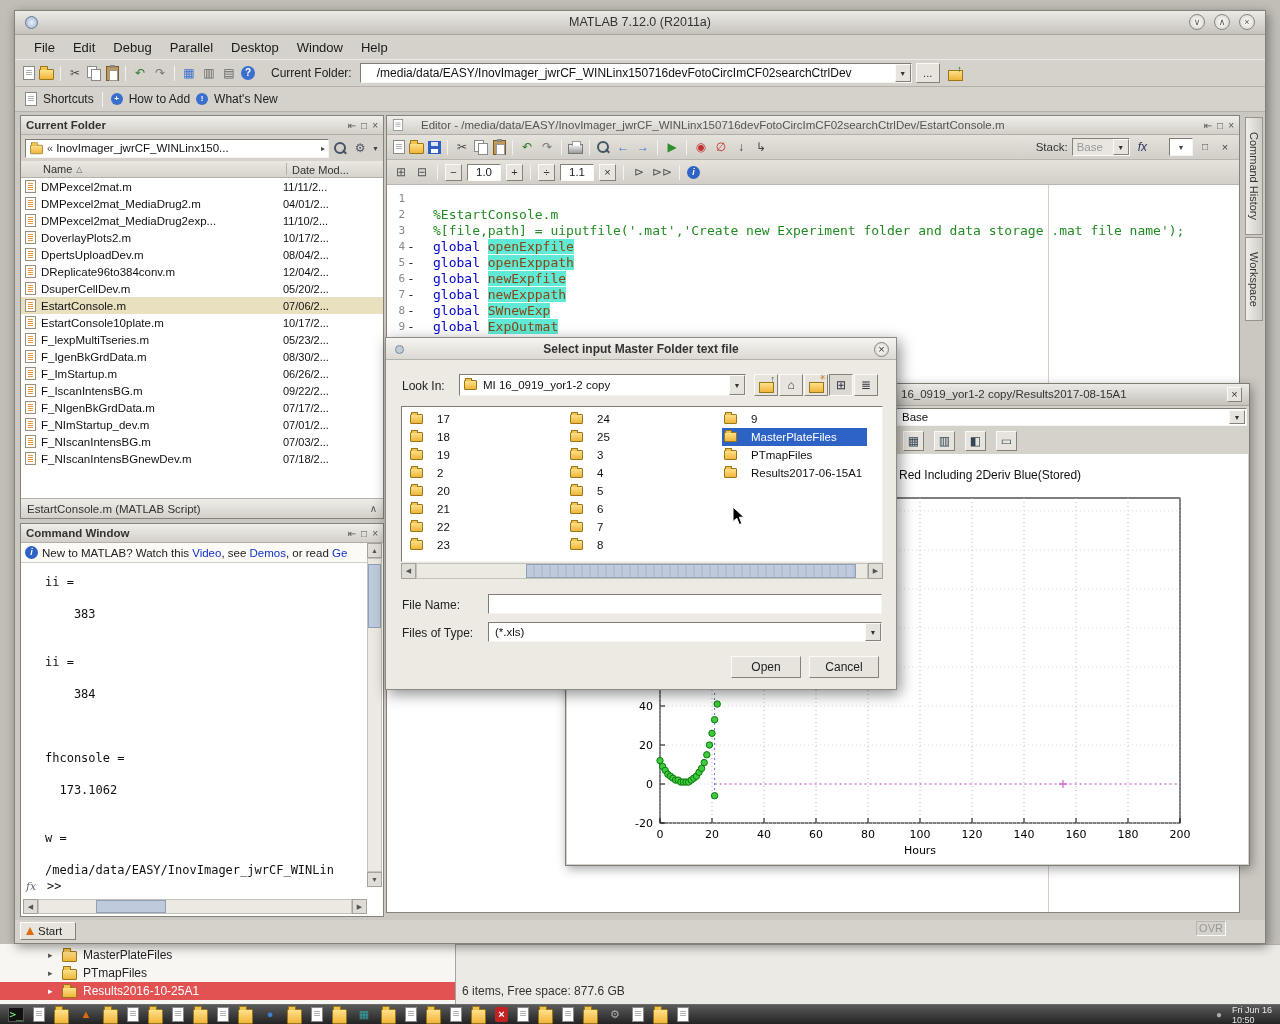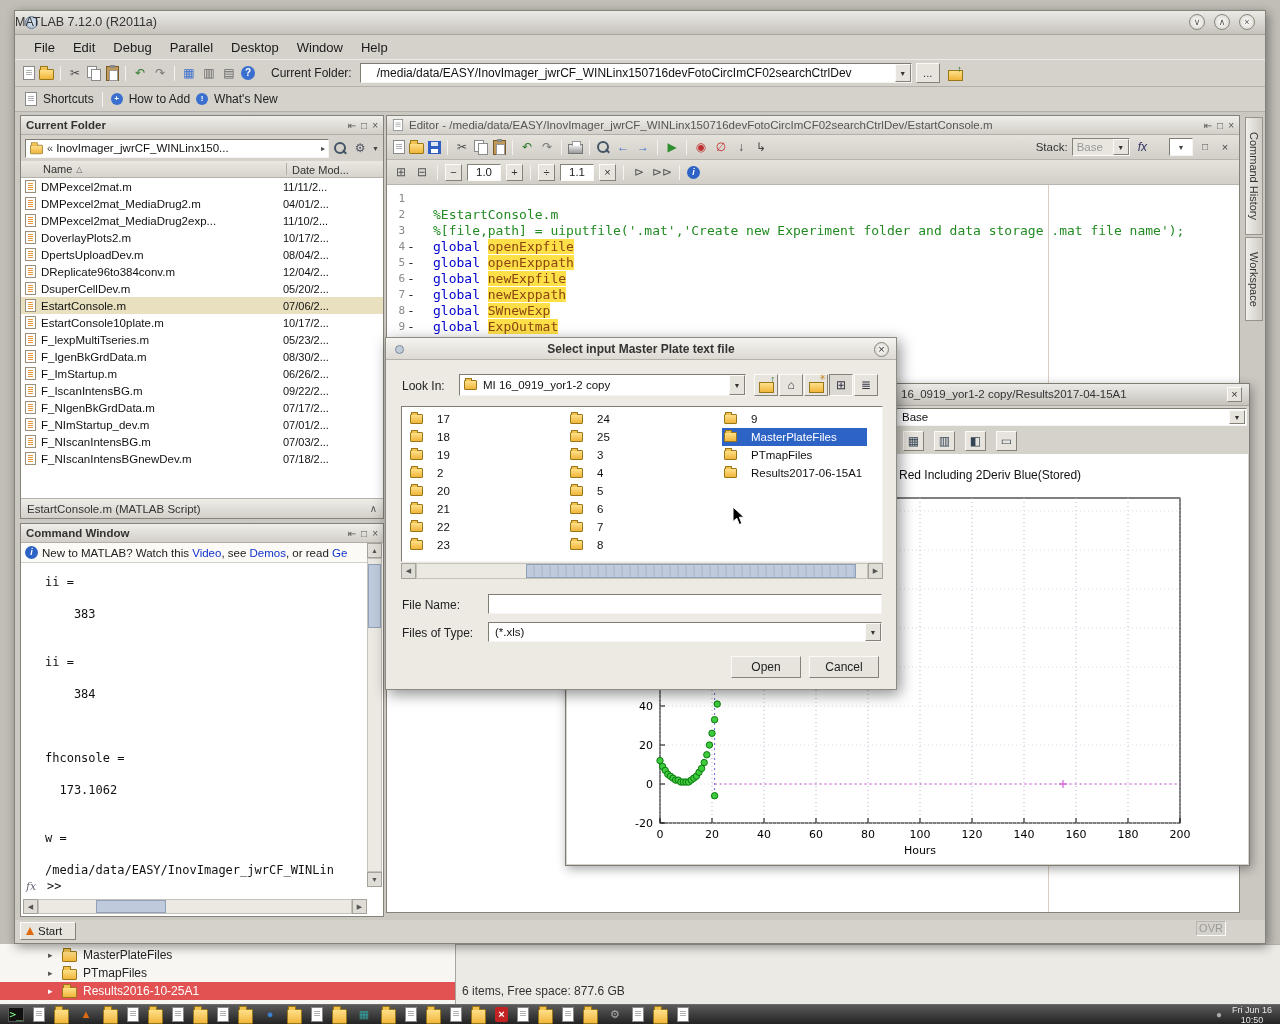--- a/index.html
+++ b/index.html
@@ -72,21 +72,21 @@
 .sarr{position:absolute;display:flex;align-items:center;justify-content:center;background:#e0ddd6;border:1px solid #a5a29b;font-size:7px;color:#555}
 .strack{position:absolute;background:#ece9e3;border:1px solid #c5c2bb}
 .sthumb{position:absolute;background:#bfcbdd;border:1px solid #8fa0b8}
 
 .codeline{height:16px;display:flex;font:13px/16px "DejaVu Sans Mono",monospace}
 .lnum{width:18px;text-align:right;color:#888;font-size:11px;line-height:16px}
 .ldash{width:12px;text-align:center;color:#333}
 .ltext{white-space:pre;padding-left:16px}
 .tok-comment{color:#228b22}
 .tok-keyword{color:#0000cc}
-.tok-var{color:#8b4513;background:#fde047}
+.tok-var{color:#8b4513;background:#5eead4}
 .vbox{width:34px;height:17px;background:#fff;border:1px solid;border-color:#85827a #fbfaf7 #fbfaf7 #85827a;font-size:11.5px;display:flex;align-items:center;justify-content:center;color:#222}
 .opbtn{width:17px;height:17px;display:flex;align-items:center;justify-content:center;font-size:11px;color:#333;background:#e7e4dd;border:1px solid;border-color:#fbfaf7 #85827a #85827a #fbfaf7}
 
 .vtab{position:absolute;width:18px;background:linear-gradient(90deg,#f0eee9,#cfccc5);border:1px solid #97948c;writing-mode:vertical-rl;display:flex;align-items:center;justify-content:center;font-size:11px;color:#333}
 
 .dlg-col{position:absolute;top:3px;display:flex;flex-direction:column}
 .dlg-item{display:flex;align-items:center;height:18px;padding:0 5px 0 2px}
 .dlg-item.selected{background:#2e63c6}
 .dlg-item.selected .dlg-label{color:#fff}
 .dlg-fold{width:13px;min-width:13px;height:10px;background:linear-gradient(#ffe08a,#f0b53a);border:1px solid #9a7718;border-radius:1px;position:relative}
@@ -99,21 +99,21 @@
 .fm-row{display:flex;align-items:center;height:18px;padding-left:48px;font-size:12px;color:#222}
 .fm-row.selected{background:#e25252;color:#fff}
 .fm-row.selected .fm-tri{color:#fff}
 .fm-tri{font-size:9px;color:#555;width:14px}
 .fm-tri::before{content:"▸"}
 .fm-label{margin-left:6px;white-space:nowrap}
 
 #taskbar{position:absolute;left:0;top:1004px;width:1280px;height:20px;background:linear-gradient(#5a5a5a,#232323);border-top:1px solid #6a6a6a;display:flex;align-items:center;gap:9px;padding:0 8px;z-index:20}
 #taskbar .ic{height:15px;font-size:11px}
 .clock{margin-left:auto;display:flex;align-items:center;gap:5px;color:#e8e8e8}
-.ctext{font-size:9px;line-height:10px;text-align:center;white-space:nowrap}
+.ctext{font-size:9px;line-height:10px;text-align:left;white-space:nowrap}
 
 #plot-svg text{font-family:"DejaVu Sans",sans-serif}
 
 .blink{color:#1133cc;}
 </style>
 </head>
 <body>
 
 <div class="screen">
 
@@ -140,21 +140,21 @@
       </div>
   </div>
   <div class="abs" style="left:456px;top:944px;width:824px;height:60px;background:#eceae5;border-top:1px solid #b4b1aa">
     <span class="abs" style="left:6px;bottom:6px;font-size:12px;color:#333">6 items, Free space: 877.6 GB</span>
   </div>
 
   <div class="abs" style="left:14px;top:10px;width:1252px;height:934px;background:#d5d2cb;border:1px solid #85827a;box-shadow:2px 3px 10px rgba(0,0,0,0.4)"></div>
 
   <div class="abs" style="left:15px;top:11px;width:1250px;height:24px;background:linear-gradient(#eceae6,#c6c3bc);border-bottom:1px solid #a8a59e">
     <span class="abs" style="left:10px;top:5px;width:13px;height:13px;border-radius:50%;background:radial-gradient(#e8f0fa,#9ab0cc);border:1px solid #667a94"></span>
-    <span class="abs" style="left:0;right:0;top:4px;text-align:left;font-size:12.5px;color:#333">MATLAB  7.12.0 (R2011a)</span>
+    <span class="abs" style="left:0;right:0;top:4px;text-align:center;font-size:12.5px;color:#333">MATLAB  7.12.0 (R2011a)</span>
     <span class="abs" style="right:10px;top:3px;display:flex;gap:9px">
 
     <span class="wbtn">∨</span>
         <span class="wbtn">∧</span>
         <span class="wbtn">×</span>
       </span>
   </div>
 
   <div class="abs tb" style="left:15px;top:35px;width:1250px;height:24px;padding-left:10px">
 
@@ -391,21 +391,21 @@
 
     <span class="sarr" style="left:2px;top:375px;width:15px;height:15px">◀</span>
     <span class="strack" style="left:17px;top:375px;width:314px;height:15px"></span>
     <span class="sthumb" style="left:75px;top:376px;width:70px;height:13px"></span>
     <span class="sarr" style="left:331px;top:375px;width:15px;height:15px">▶</span>
   </div>
 
   <div class="panel" style="left:386px;top:115px;width:854px;height:798px">
     <div class="phead">
       <span class="ic ic-page" style="transform:scale(0.85)"></span>
-      <span style="font-size:11.5px;color:#555;margin-left:5px;white-space:nowrap;overflow:hidden;max-width:740px">Editor - /media/data/EASY/InovImager_jwrCF_WINLinx150716devFotoCircImCF02searchCtrlDev/EstartConsole.m</span>
+      <span style="font-size:11.5px;color:#555;margin-left:17px;white-space:nowrap;overflow:hidden;max-width:740px">Editor - /media/data/EASY/InovImager_jwrCF_WINLinx150716devFotoCircImCF02searchCtrlDev/EstartConsole.m</span>
       <span class="picons">
         <span class="i-dock"></span>
         <span class="i-undock"></span>
         <span class="i-close"></span>
       </span>
     </div>
     <div class="abs tb" style="left:0;right:0;top:19px;height:25px;background:linear-gradient(#e5e2dc,#d2cfc8);border-bottom:1px solid #b8b5ae;padding:0 6px;gap:4px">
       <span class="tb" style="gap:4px">
 
       <span class="ic ic-page"></span>
@@ -525,21 +525,21 @@
   <div class="vtab" style="left:1245px;top:237px;height:84px">Workspace</div>
 
   <div class="abs tb bevel" style="left:20px;top:922px;width:56px;height:18px;gap:4px;padding-left:5px">
     <span style="width:0;height:0;border-left:4px solid transparent;border-right:4px solid transparent;border-bottom:8px solid #e06a10"></span>
     <span style="font-size:11.5px;color:#222">Start</span>
   </div>
   <div class="abs" style="left:1196px;top:921px;width:30px;height:15px;font-size:11px;color:#999;text-align:center;border:1px solid;border-color:#b8b5ae #fbfaf7 #fbfaf7 #b8b5ae">OVR</div>
 
   <div class="abs" style="left:565px;top:383px;width:685px;height:483px;background:#d5d2cb;border:1px solid #7f7c74;box-shadow:2px 3px 10px rgba(0,0,0,0.35);z-index:5">
     <div class="abs" style="left:0;right:0;top:0;height:22px;background:linear-gradient(#eceae6,#c6c3bc);border-bottom:1px solid #a8a59e">
-      <span class="abs" style="left:335px;top:4px;font-size:11.5px;color:#333;white-space:nowrap">16_0919_yor1-2 copy/Results2017-04-15A1</span>
+      <span class="abs" style="left:335px;top:4px;font-size:11.5px;color:#333;white-space:nowrap">16_0919_yor1-2 copy/Results2017-08-15A1</span>
       <span class="abs bevel xbtn" style="right:7px;top:3px;width:15px;height:15px"></span>
     </div>
     <div class="abs" style="left:0;right:0;top:22px;height:22px">
       <span class="abs sunken" style="left:4px;top:2px;width:677px;height:18px">
         <span class="abs" style="left:331px;top:2px;font-size:11.5px;color:#111">Base</span>
         <span class="caretbtn abs" style="right:1px;top:1px;height:14px"></span>
       </span>
     </div>
     <div class="abs tb" style="left:337px;top:46px;height:22px;gap:10px">
 
@@ -632,21 +632,21 @@
           <circle cx="147.6" cy="341.7" r="3.2" fill="#3ecb3e" stroke="#0a7a0a" stroke-width="1"></circle>
           <text x="62" y="206.5" text-anchor="middle" font-size="11" fill="#000" transform="rotate(-90 62 206.5)">Intensities</text>
           <text x="353" y="400" text-anchor="middle" font-size="11" fill="#000">Hours</text>
         </svg>
     </div>
   </div>
 
   <div class="abs" style="left:385px;top:337px;width:512px;height:353px;background:#edeae4;border:1px solid #8e8b84;box-shadow:3px 4px 14px rgba(0,0,0,0.45);z-index:10">
     <div class="abs" style="left:0;right:0;top:0;height:22px;background:linear-gradient(#f6f4f0,#dcd9d3);border-bottom:1px solid #b4b1aa">
       <span class="abs" style="left:9px;top:7px;width:9px;height:9px;border-radius:50%;background:#c2ccd8;border:1px solid #7a8aa0"></span>
-      <span class="abs" style="left:0;right:0;top:4px;text-align:center;font-size:12px;font-weight:bold;color:#333">Select input Master Plate text file</span>
+      <span class="abs" style="left:0;right:0;top:4px;text-align:center;font-size:12px;font-weight:bold;color:#333">Select input Master Folder text file</span>
       <span class="abs xbtn" style="right:7px;top:4px;width:15px;height:15px;border-radius:50%;background:radial-gradient(#fdfcfa,#d6d3cc);border:1px solid #8a877f"></span>
     </div>
     <span class="abs" style="left:16px;top:41px;font-size:12px;color:#222">Look In:</span>
     <span class="abs tb sunken" style="left:73px;top:36px;width:287px;height:22px">
       <span class="dlg-fold" style="margin-left:4px"></span>
       <span style="font-size:11.5px;color:#111;margin-left:6px;flex:1;white-space:nowrap;overflow:hidden">MI 16_0919_yor1-2 copy</span>
       <span class="caretbtn" style="height:20px"></span>
     </span>
     <span class="abs tb" style="left:368px;top:36px;gap:1px">
 

